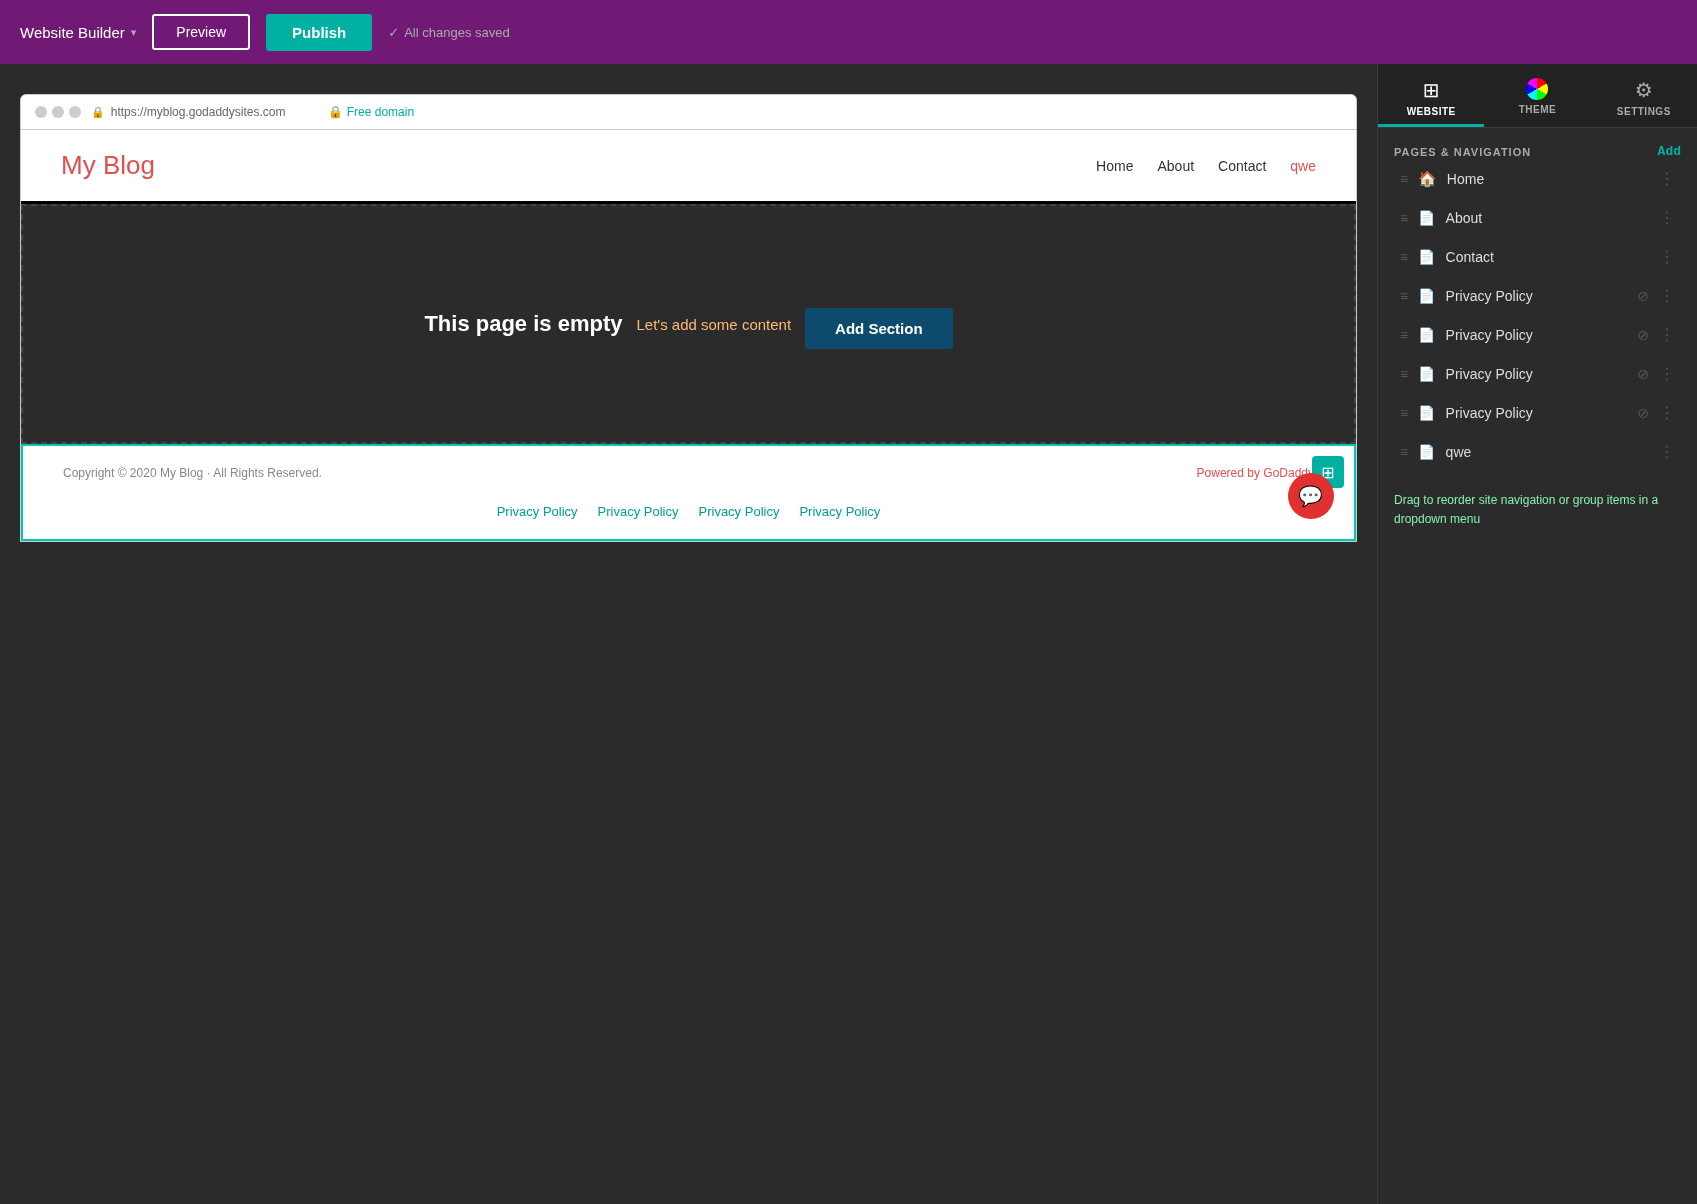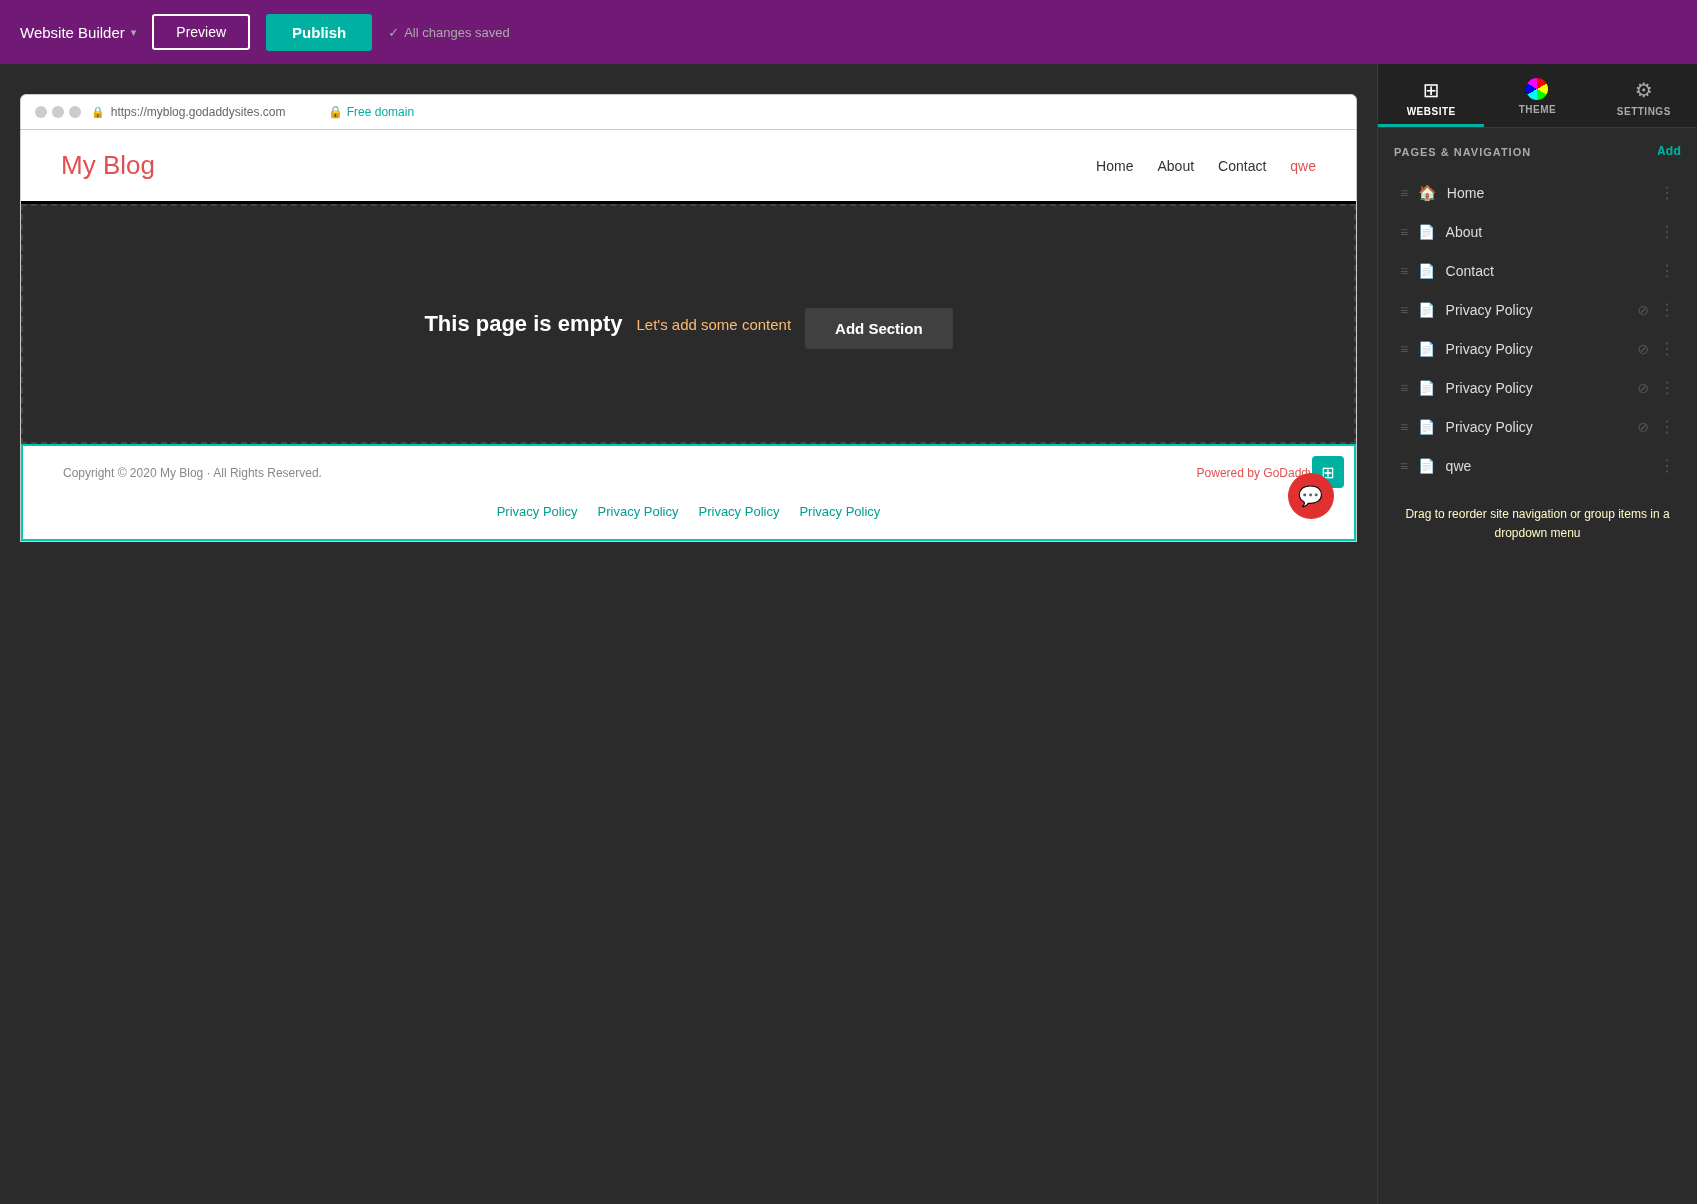--- a/index.html
+++ b/index.html
@@ -154,21 +154,21 @@
     .empty-title {
       color: #fff;
       font-size: 22px;
       font-weight: 700;
     }
     .empty-subtitle {
       color: #fdba74;
       font-size: 15px;
     }
     .btn-add-section {
-      background: #404040;
+      background: #0c4a6e;
       color: #fff;
       border: none;
       padding: 12px 30px;
       font-size: 15px;
       font-weight: 600;
       border-radius: 3px;
       cursor: pointer;
       margin-top: 8px;
     }
 
@@ -295,21 +295,20 @@
     
     .panel-content {
       padding: 16px;
       flex: 1;
       overflow-y: auto;
     }
     .panel-header {
       display: flex;
       justify-content: space-between;
       align-items: center;
-      margin-bottom: 14px;
     }
     .panel-header-title {
       color: #aaa;
       font-size: 11px;
       text-transform: uppercase;
       letter-spacing: 1px;
       font-weight: 600;
     }
     .panel-add-btn {
       color: #00b0a0;
@@ -351,23 +350,23 @@
     }
     .nav-item-menu {
       color: #555;
       font-size: 16px;
       cursor: pointer;
     }
     .nav-item-home .nav-item-label { font-weight: 500; }
     .nav-item-home .home-icon { color: #888; font-size: 15px; }
 
     .panel-hint {
-      color: #fef9c3;
+      color: #86efac;
       font-size: 12px;
-      text-align: center;
+      text-align: left;
       margin-top: 20px;
       line-height: 1.6;
     }
 
     .footer-preview-wrapper {
       position: relative;
     }
   </style>
 </head>
 <body>

